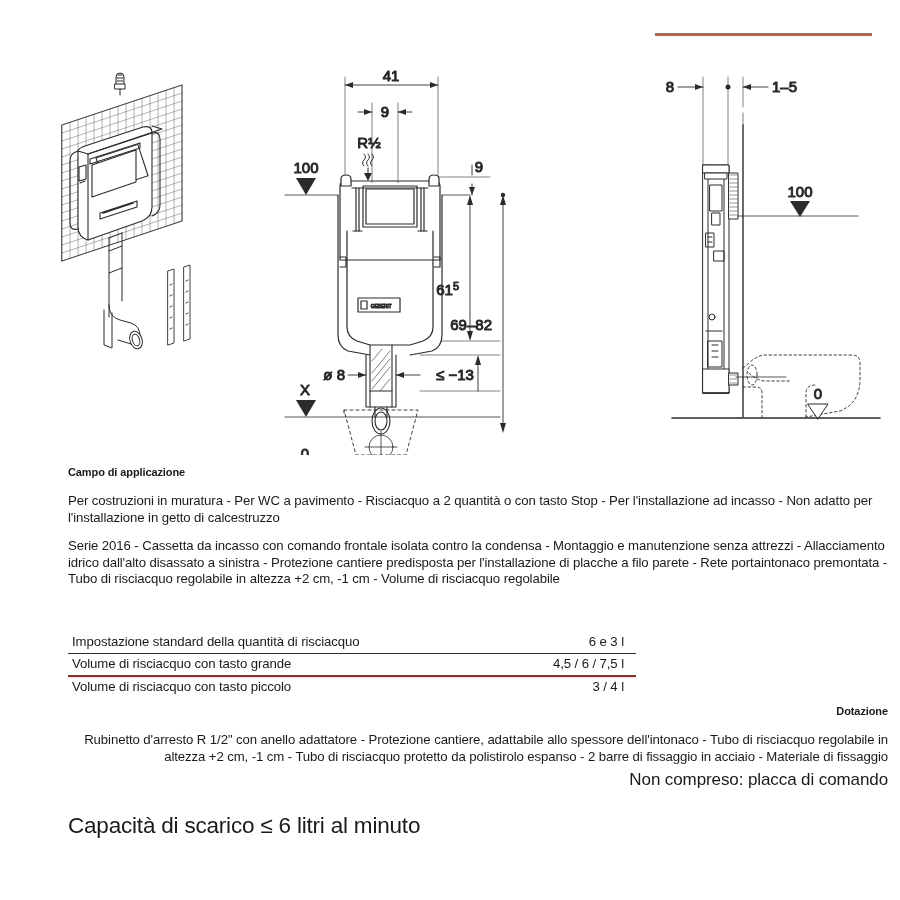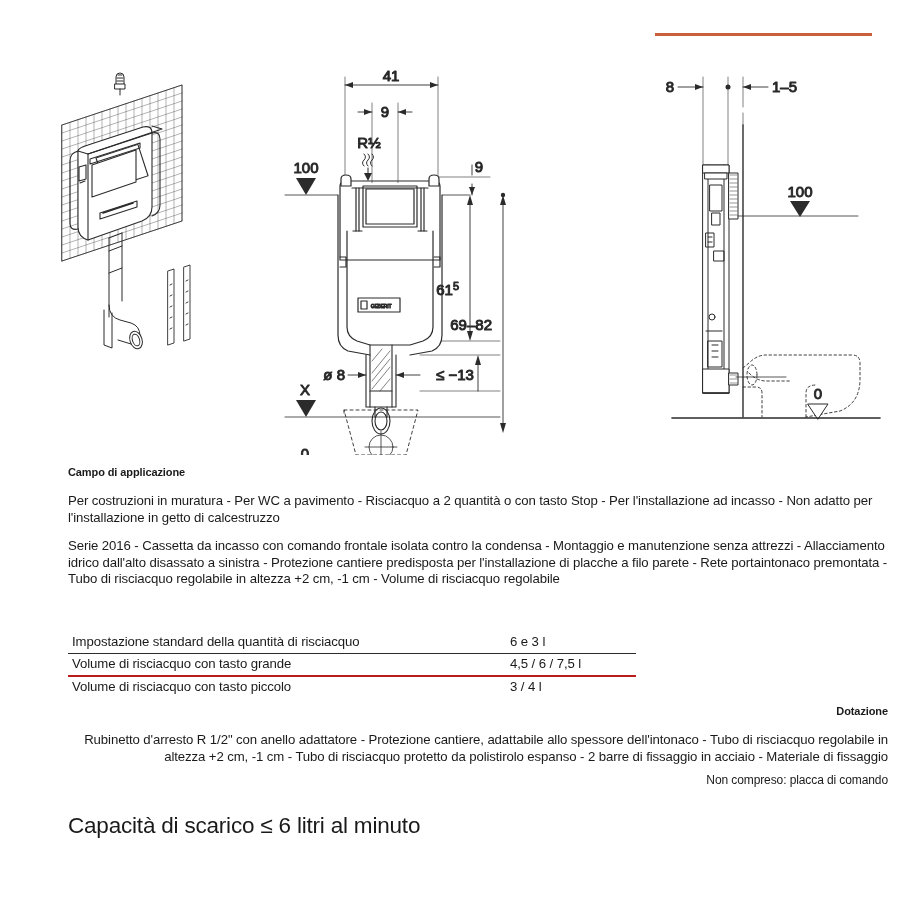--- a/index.html
+++ b/index.html
@@ -38,27 +38,27 @@
   
   .spec-table{
     position:absolute;left:68px;top:632px;width:568px;
     border-collapse:collapse;
   }
   .spec-table td{
     font-size:13.2px;padding:2px 0 3px 0;line-height:16px;
     letter-spacing:-0.1px;vertical-align:bottom;
   }
   .spec-table td.label{text-align:left;padding-left:4px;}
-  .spec-table td.value{text-align:left;padding-right:12px;white-space:nowrap;}
+  .spec-table td.value{text-align:right;padding-right:12px;white-space:nowrap;}
   .spec-table tr.ruled-top td{border-top:1px solid #2b2b2b;}
   .spec-table tr.ruled-bottom td{border-bottom:2px solid #b91c1c;}
 
   
   .lower-text{position:absolute;left:68px;top:703px;width:820px;text-align:right;}
-  .note{font-size:12px;line-height:16.6px;margin:7px 0 0 0;letter-spacing:-0.1px;}
+  .note{font-size:17px;line-height:16.6px;margin:7px 0 0 0;letter-spacing:-0.1px;}
 
   .capacity{
     position:absolute;left:68px;top:812px;
     font-size:22.5px;font-weight:normal;letter-spacing:-0.2px;
     line-height:28px;white-space:nowrap;
   }
 
   
   .dim{font-family:"Liberation Sans",sans-serif;font-size:15px;fill:#1a1a1a;}
   .dim-sm{font-family:"Liberation Sans",sans-serif;font-size:11px;fill:#1a1a1a;}

